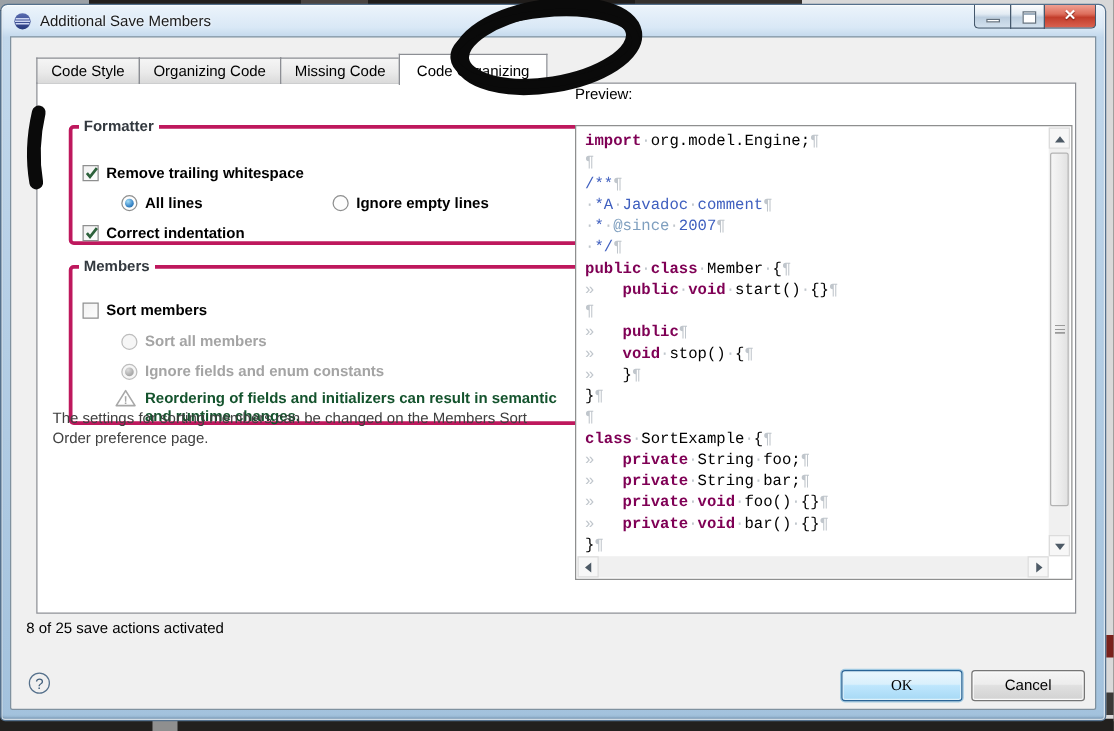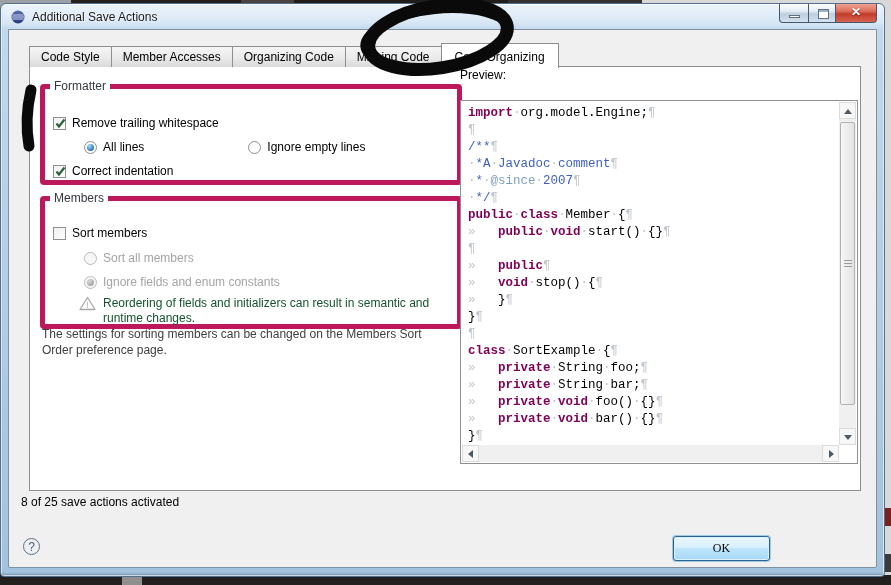--- a/index.html
+++ b/index.html
@@ -41,21 +41,21 @@
 
   
   .tab-bar{position:absolute;left:20px;top:12px;height:25px;display:flex;align-items:flex-end;z-index:3;}
   .tab{padding:3px 11px 3px;border:1px solid #8c8e94;border-bottom:none;margin-left:-1px;white-space:nowrap;
     background:linear-gradient(#f5f5f5,#eaeaea 55%,#d9d9d9);cursor:default;}
   .tab:first-child{margin-left:0;}
   .tab.active{background:#fff;padding:6px 13px 4px;position:relative;z-index:4;margin-bottom:-1px;}
   .tab-panel{position:absolute;left:20px;top:36px;width:832px;height:425px;background:#fff;border:1px solid #8c8e94;box-sizing:border-box;z-index:1;}
 
   
-  fieldset{position:absolute;margin:0;padding:0;border:5px solid #be185d;border-radius:4px;}
+  fieldset{position:absolute;margin:15px;padding:0;border:3px solid #be185d;border-radius:4px;font-weight:bold;}
   legend{padding:0 4px;margin-left:5px;font-size:12px;color:#33393f;}
   .fs-formatter{left:10px;top:12px;width:412px;height:96px;}
   .fs-members{left:10px;top:124px;width:412px;height:128px;}
   .row{position:absolute;display:flex;align-items:center;gap:6px;white-space:nowrap;}
   .checkbox{width:13px;height:13px;box-sizing:border-box;border:1px solid #8e8f8f;background:linear-gradient(135deg,#f2f2f2,#fdfdfd);position:relative;flex:0 0 auto;}
   .checkbox svg{position:absolute;left:0;top:-1px;}
   .radio{width:13px;height:13px;box-sizing:border-box;border:1px solid #8e8f8f;border-radius:50%;background:#fdfdfd;position:relative;flex:0 0 auto;}
   .radio.selected::after{content:"";position:absolute;left:2px;top:2px;right:2px;bottom:2px;border-radius:50%;
     background:radial-gradient(circle at 35% 30%,#a5def7,#3a86c8 60%,#20618f);}
   .radio.disabled{border-color:#bdbdbd;background:#f6f6f6;}
@@ -121,38 +121,37 @@
     <svg class="app-icon" viewBox="0 0 16 16">
       <defs>
           <linearGradient id="eg" x1="0" y1="0" x2="0" y2="1">
         <stop offset="0" stop-color="#5a6cb0"></stop>
             <stop offset="1" stop-color="#273a7d"></stop>
           </linearGradient>
         </defs>
       <circle cx="8" cy="8" r="6.5" fill="url(#eg)"></circle>
       <path d="M2.5 6 H13.5 M2 8 H14 M2.5 10 H13.5" stroke="#cdd6f2" stroke-width="1.1" fill="none"></path>
     </svg>
-    <span class="title-text">Additional Save Actions</span>
+    <span class="title-text">Additional Save Members</span>
     <div class="win-controls">
       <div class="winbtn min">
           <div class="glyph-min"></div>
         </div>
       <div class="winbtn max">
           <div class="glyph-max"></div>
         </div>
       <div class="winbtn close">
           <div class="glyph-close">✕</div>
         </div>
     </div>
   </div>
 
   <div class="client">
     <div class="tab-bar">
         <div class="tab">Code Style</div>
-        <div class="tab">Member Accesses</div>
         <div class="tab">Organizing Code</div>
         <div class="tab">Missing Code</div>
         <div class="tab active">Code Organizing</div>
       </div>
     <div class="tab-panel">
 
       <fieldset class="fs-formatter">
         <legend>Formatter</legend>
         <div class="row" style="left:39px;top:47px;width:360px;">
           <span class="radio selected"></span>
@@ -244,20 +243,21 @@
           <div class="sbtn right">
               <div class="tri t-right"></div>
             </div>
         </div>
       </div>
     </div>
 
     <div class="status-text">8 of 25 save actions activated</div>
     <div class="help-btn">?</div>
     <div class="btn btn-ok">OK</div>
+    <div class="btn btn-cancel">Cancel</div>
   </div>
 </div>
 
 <svg class="annotation" width="891" height="585" viewBox="0 0 891 585">
   <g fill="none" stroke="#0a0a0a" stroke-linecap="round">
     <ellipse cx="438" cy="37" rx="70" ry="31" stroke-width="13" transform="rotate(-9 438 37)"></ellipse>
     <ellipse cx="436" cy="39" rx="73" ry="28" stroke-width="6" transform="rotate(-6 436 39)"></ellipse>
     <path d="M 31,90 C 28,103 25,123 29,146" stroke-width="11"></path>
     <circle cx="30" cy="92" r="4" fill="#0a0a0a" stroke="none"></circle>
   </g>

